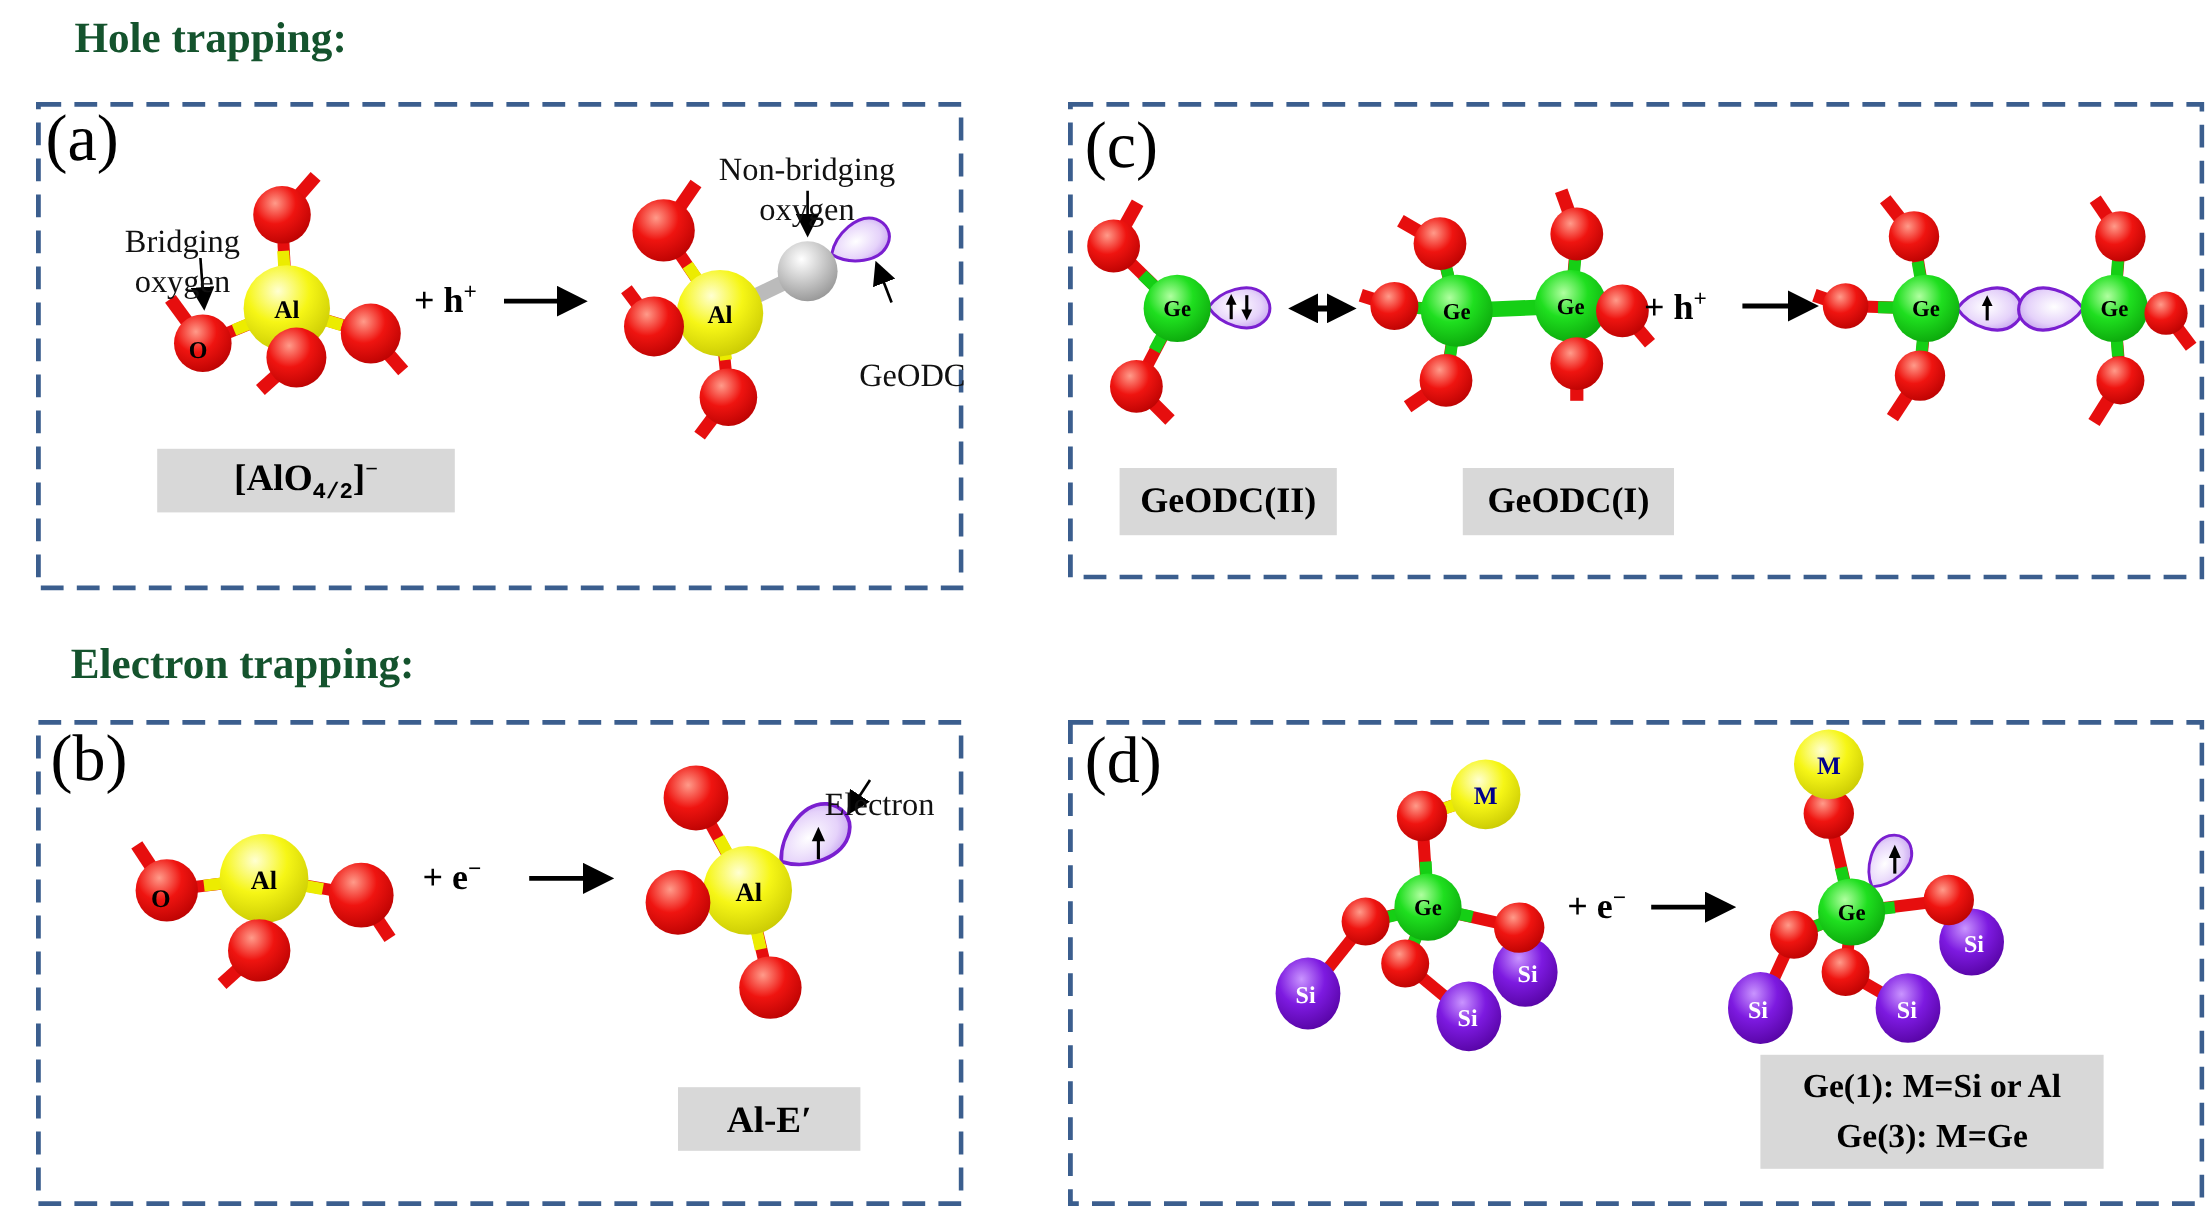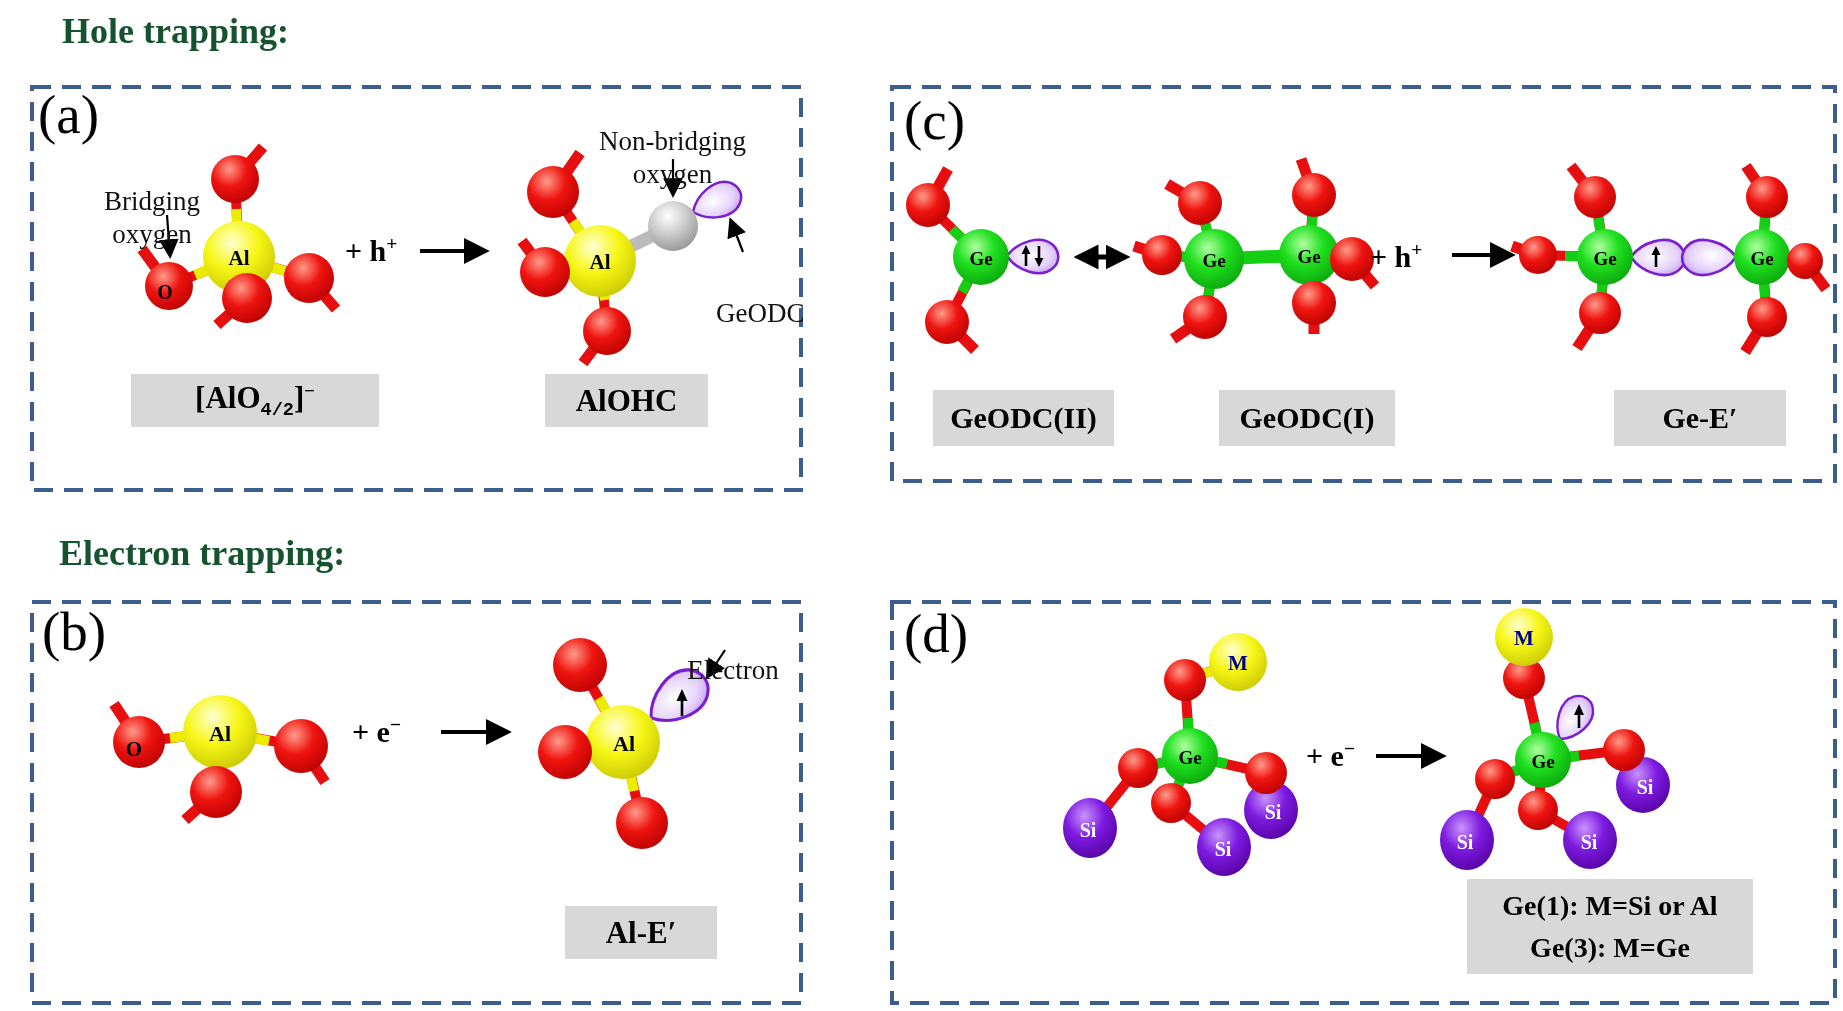--- a/index.html
+++ b/index.html
@@ -151,23 +151,20 @@
     <span>Non-bridging</span><br>
     <span>oxygen</span>
   </div>
   <div class="ann" style="left:686px;top:174px;width:64px">GeODC</div>
   <div class="rxn" style="left:315px;top:148px">
     <span>+ h</span><sup>+</sup>
   </div>
   <div class="lbox" style="left:101px;top:289px;width:248px;height:53px">
     <span class="txt"><span>[AlO</span><sub>4/2</sub><span>]</span><sup>−</sup></span>
   </div>
-  <div class="lbox" style="left:515px;top:289px;width:163px;height:53px">
-    <span class="txt">AlOHC</span>
-  </div>
 </div>
 
 <div class="panel" style="left:890px;top:85px;width:947px;height:398px">
   <svg class="lay" width="947" height="398" viewBox="0 0 947 398">
     <rect class="pborder" x="2" y="2" width="943" height="394"></rect>
 
     <g>
       <g>
         <line class="stub" x1="38" y1="120" x2="58" y2="84"></line>
         <line class="stub" x1="57" y1="237" x2="85" y2="265"></line>
@@ -269,23 +266,20 @@
   <div class="letter" style="left:14px;top:8px">(c)</div>
   <div class="rxn" style="left:480px;top:154px">
     <span>+ h</span><sup>+</sup>
   </div>
   <div class="lbox" style="left:329px;top:305px;width:176px;height:56px;font-size:30px">
     <span class="txt">GeODC(I)</span>
   </div>
   <div class="lbox" style="left:43px;top:305px;width:181px;height:56px;font-size:30px">
     <span class="txt">GeODC(II)</span>
   </div>
-  <div class="lbox" style="left:724px;top:305px;width:172px;height:56px;font-size:30px">
-    <span class="txt">Ge-E′</span>
-  </div>
 </div>
 
 <div class="panel" style="left:30px;top:600px;width:773px;height:405px">
   <svg class="lay" width="773" height="405" viewBox="0 0 773 405">
     <rect class="pborder" x="2" y="2" width="769" height="401"></rect>
 
     <g>
       <g>
         <line class="stub" x1="109" y1="142" x2="84" y2="104"></line>
         <line class="stub" x1="186" y1="192" x2="155" y2="220"></line>

